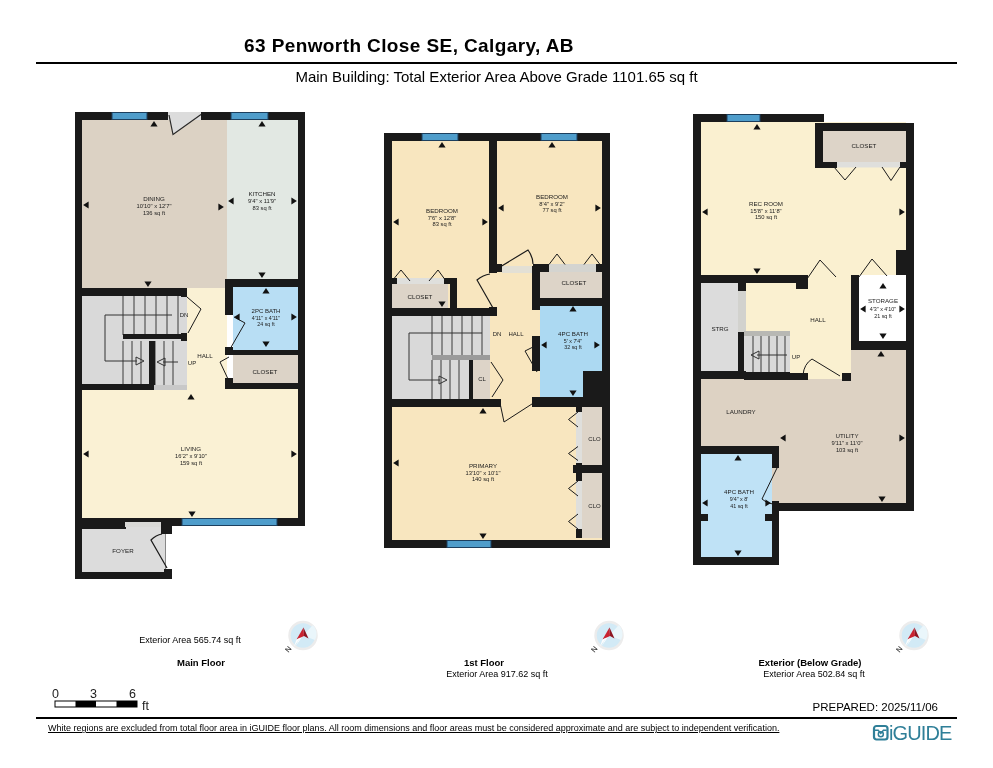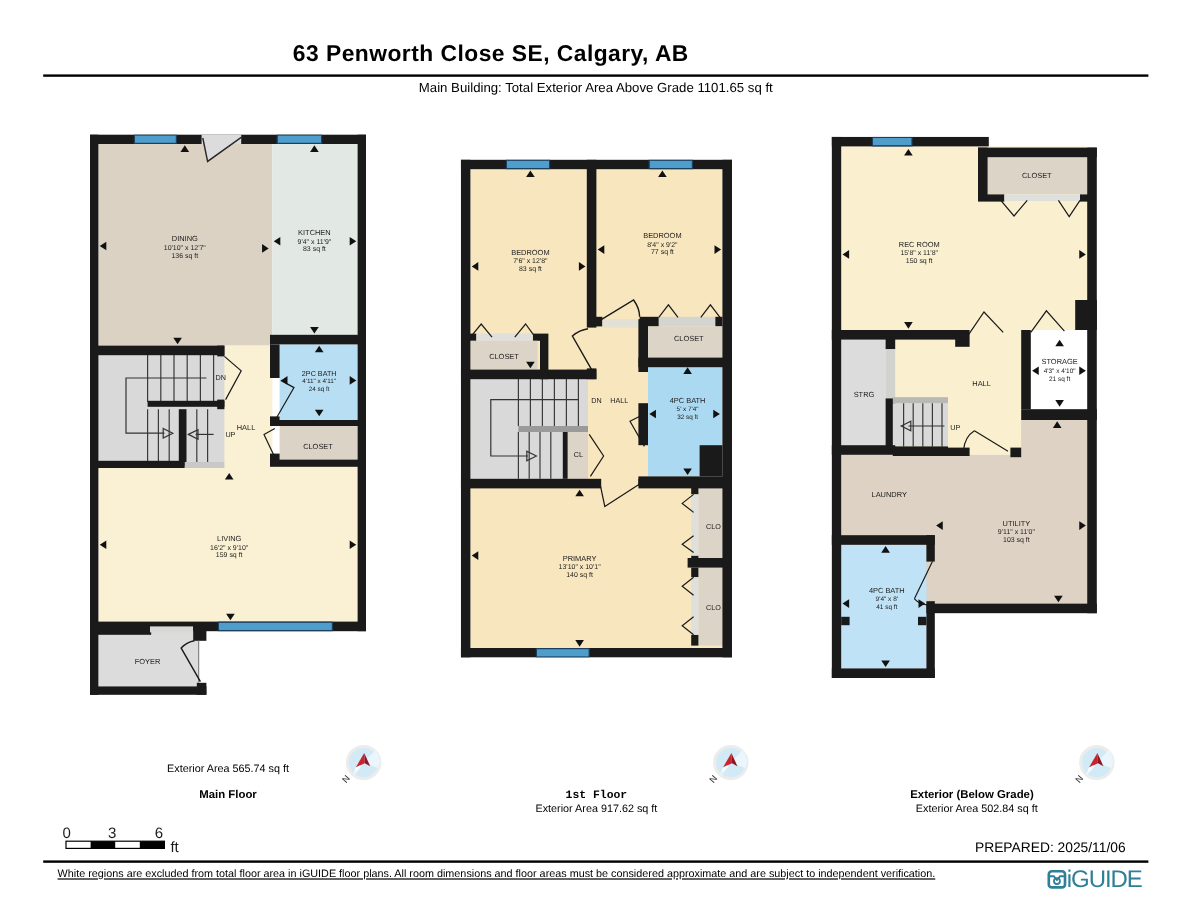--- a/index.html
+++ b/index.html
@@ -1,36 +1,36 @@
 <!DOCTYPE html>
 <html><head>
 <meta charset="utf-8">
 <style>
 html,body{margin:0;padding:0;}
 body{width:993px;height:768px;background:#ffffff;font-family:"Liberation Sans",sans-serif;position:relative;overflow:hidden;}
 .abs{position:absolute;}
 #title{top:35px;left:0;width:818px;text-align:center;font-size:19px;font-weight:bold;color:#000;letter-spacing:0.4px;}
 #topline{top:62px;left:36px;width:921px;height:2px;background:#000;}
-#subtitle{top:68px;left:0;width:993px;text-align:center;font-size:11px;color:#000;}
+#subtitle{top:68px;left:0;width:993px;text-align:center;font-size:15px;color:#000;}
 #botline{top:717px;left:36px;width:921px;height:2px;background:#000;}
 #footer{top:723px;left:48px;font-size:9px;color:#000;text-decoration:underline;}
 #prepared{top:701px;left:643px;width:295px;text-align:right;font-size:11.5px;color:#000;}
 .floorname{font-weight:bold;font-size:9.5px;text-align:center;color:#000;}
 .floorarea{font-size:9px;text-align:center;color:#000;}
 svg text{font-family:"Liberation Sans",sans-serif;fill:#1c1c1c;}
 </style>
 </head>
 <body>
 <div class="abs" id="title">63 Penworth Close SE, Calgary, AB</div>
 <div class="abs" id="topline"></div>
 <div class="abs" id="subtitle">Main Building: Total Exterior Area Above Grade 1101.65 sq ft</div>
 
-<div class="abs floorname" style="top:657px;left:90px;width:200px;">Main Floor</div>
+<div class="abs floorname" style="top:657px;left:101px;width:200px;">Main Floor</div>
 <div class="abs floorarea" style="top:635px;left:90px;width:200px;">Exterior Area 565.74 sq ft</div>
-<div class="abs floorname" style="top:657px;left:397px;width:200px;font-family:Liberation Mono, monospace;">1st Floor</div>
+<div class="abs floorname" style="top:657px;left:384px;width:200px;">1st Floor</div>
 <div class="abs floorarea" style="top:669px;left:397px;width:200px;">Exterior Area 917.62 sq ft</div>
 <div class="abs floorname" style="top:657px;left:710px;width:200px;">Exterior (Below Grade)</div>
 <div class="abs floorarea" style="top:669px;left:714px;width:200px;">Exterior Area 502.84 sq ft</div>
 
 <div class="abs" id="prepared">PREPARED: 2025/11/06</div>
 <div class="abs" id="botline"></div>
 <div class="abs" id="footer">White regions are excluded from total floor area in iGUIDE floor plans. All room dimensions and floor areas must be considered approximate and are subject to independent verification.</div>
 
 <svg class="abs" style="top:685px;left:50px;" width="110" height="28" viewBox="0 0 110 28">
   <text x="2" y="13" font-size="12.5">0</text>

